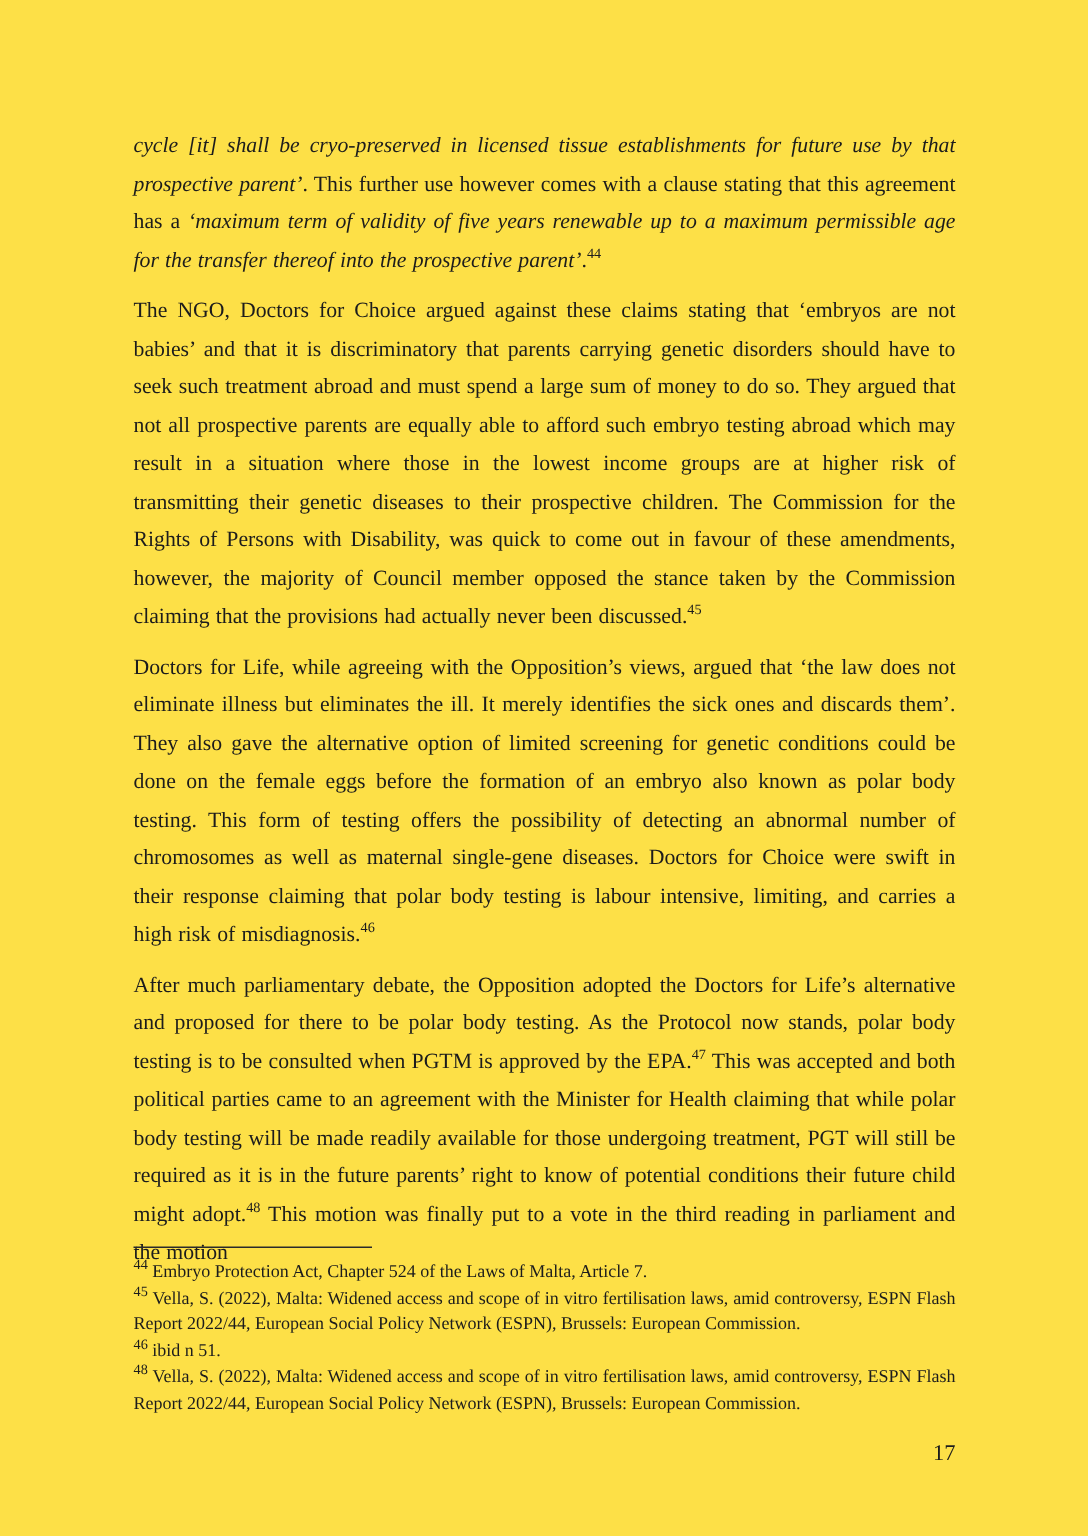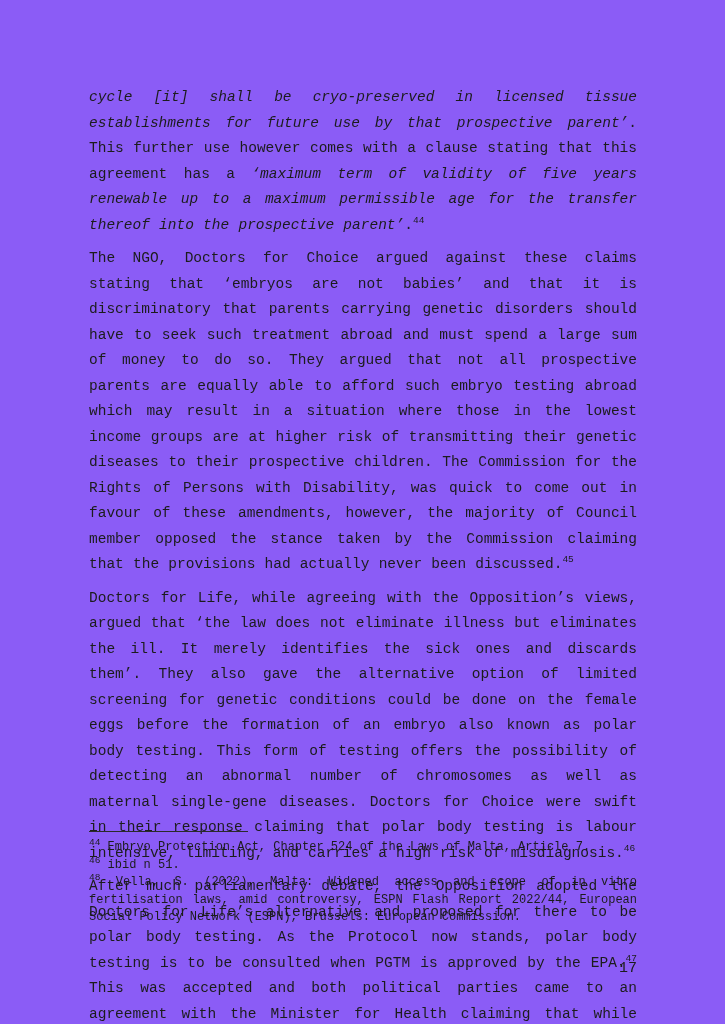--- a/index.html
+++ b/index.html
@@ -4,22 +4,22 @@
 <style>
   html, body {
     margin: 0;
     padding: 0;
     background: #ffffff;
   }
   .page {
     position: relative;
     width: 725px;
     height: 1024px;
-    background: #8b5cf6;
-    font-family: Liberation Mono, monospace;
+    background: #fde047;
+    font-family: Liberation Serif, serif;
     color: #1c1c1c;
     overflow: hidden;
   }
   .content {
     position: absolute;
     left: 89px;
     top: 85px;
     width: 548px;
   }
   .para {
@@ -74,20 +74,21 @@
       <p class="para"><span>The NGO, Doctors for Choice argued against these claims stating that ‘embryos are not babies’ and that it is discriminatory that parents carrying genetic disorders should have to seek such treatment abroad and must spend a large sum of money to do so. They argued that not all prospective parents are equally able to afford such embryo testing abroad which may result in a situation where those in the lowest income groups are at higher risk of transmitting their genetic diseases to their prospective children. The Commission for the Rights of Persons with Disability, was quick to come out in favour of these amendments, however, the majority of Council member opposed the stance taken by the Commission claiming that the provisions had actually never been discussed.</span><sup class="fnref">45</sup></p>
       <p class="para"><span>Doctors for Life, while agreeing with the Opposition’s views, argued that ‘the law does not eliminate illness but eliminates the ill. It merely identifies the sick ones and discards them’. They also gave the alternative option of limited screening for genetic conditions could be done on the female eggs before the formation of an embryo also known as polar body testing. This form of testing offers the possibility of detecting an abnormal number of chromosomes as well as maternal single-gene diseases. Doctors for Choice were swift in their response claiming that polar body testing is labour intensive, limiting, and carries a high risk of misdiagnosis.</span><sup class="fnref">46</sup></p>
       <p class="para"><span>After much parliamentary debate, the Opposition adopted the Doctors for Life’s alternative and proposed for there to be polar body testing. As the Protocol now stands, polar body testing is to be consulted when PGTM is approved by the EPA.</span><sup class="fnref">47</sup><span> This was accepted and both political parties came to an agreement with the Minister for Health claiming that while polar body testing will be made readily available for those undergoing treatment, PGT will still be required as it is in the future parents’ right to know of potential conditions their future child might adopt.</span><sup class="fnref">48</sup><span> This motion was finally put to a vote in the third reading in parliament and the motion</span></p>
     </div>
 
   <div class="footnotes">
     <hr class="fn-rule">
     <div>
 
     <div class="fn"><sup class="fnmark">44</sup><span> Embryo Protection Act, Chapter 524 of the Laws of Malta, Article 7.</span></div>
+        <div class="fn"><sup class="fnmark">45</sup><span> Vella, S. (2022), Malta: Widened access and scope of in vitro fertilisation laws, amid controversy, ESPN Flash Report 2022/44, European Social Policy Network (ESPN), Brussels: European Commission.</span></div>
         <div class="fn"><sup class="fnmark">46</sup><span> ibid n 51.</span></div>
         <div class="fn"><sup class="fnmark">48</sup><span> Vella, S. (2022), Malta: Widened access and scope of in vitro fertilisation laws, amid controversy, ESPN Flash Report 2022/44, European Social Policy Network (ESPN), Brussels: European Commission.</span></div>
       </div>
   </div>
 
   <div class="page-number">17</div>
 
 </div>
 
 </body></html>

